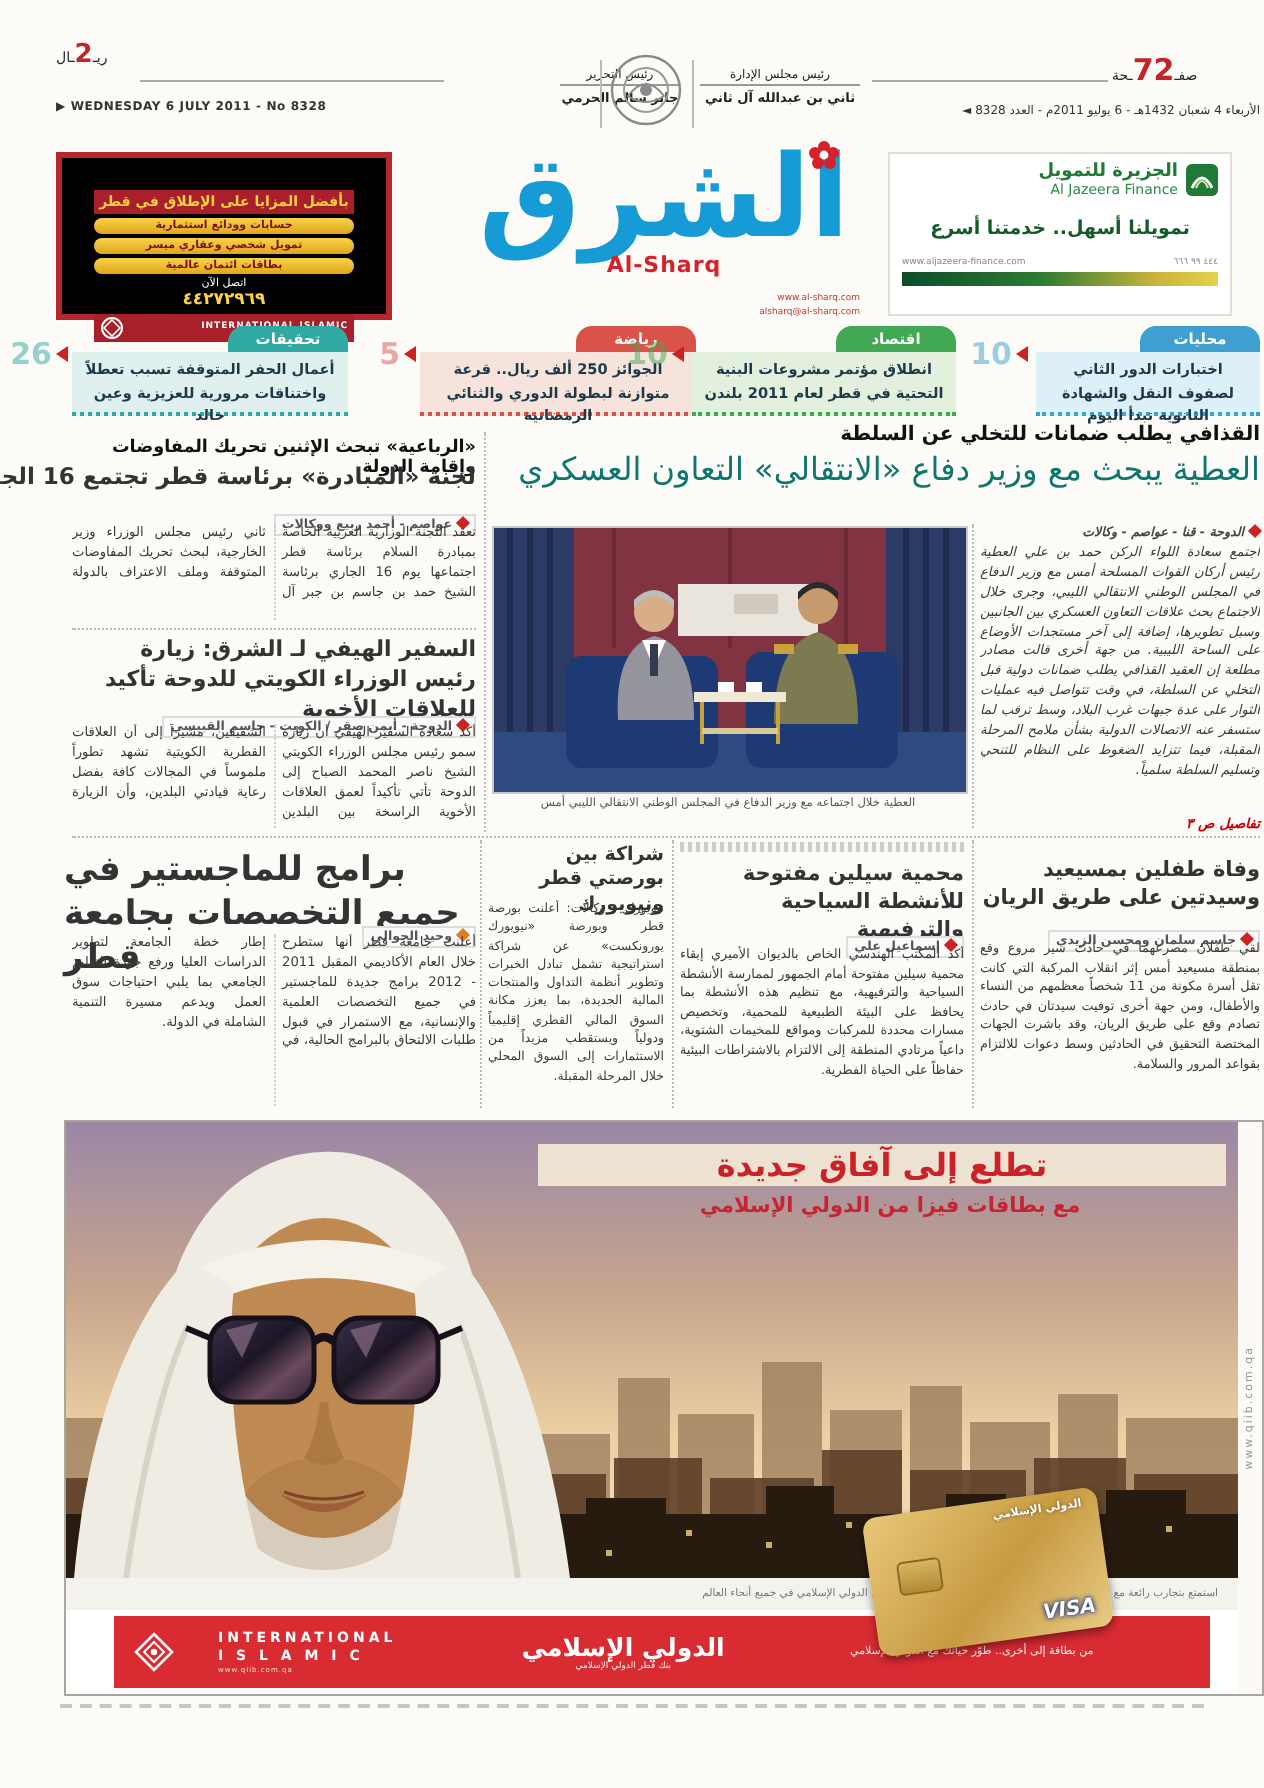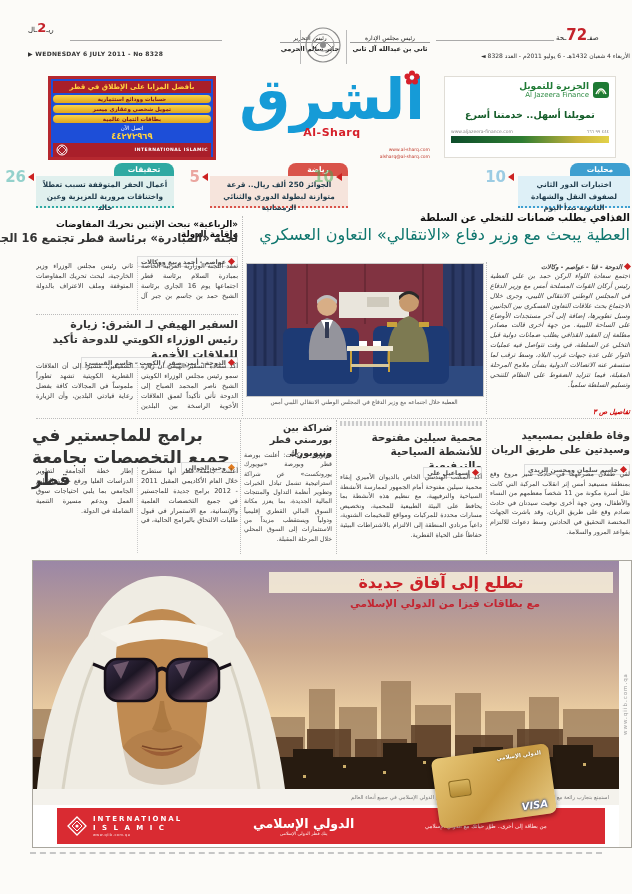--- a/index.html
+++ b/index.html
@@ -10,21 +10,21 @@
   .b{font-weight:bold;}
   .jus{text-align:justify;}
   
   .tinyrule{border-top:1px solid #aaa;}
   .vline{width:1px;background:#bbb;}
   .hdr-small{font-size:6px;color:#333;}
   .hdr-col{text-align:center;font-size:6px;color:#222;line-height:1.5;}
   .hdr-col .nm{font-size:6.5px;font-weight:bold;border-top:1px solid #999;padding-top:2px;}
   .red{color:#c4232b;}
   
-  .adL{left:48px;top:76px;width:168px;height:84px;background:#1d4ed8;border:3px solid #b5282f;box-sizing:border-box;padding:2px;}
+  .adL{left:28px;top:76px;width:168px;height:84px;background:#000000;border:3px solid #b5282f;box-sizing:border-box;padding:16px;}
   .adL .band{background:#a91f2a;color:#ffd23f;font-size:7px;font-weight:bold;text-align:center;padding:2px 1px;}
   .adL .row{margin-top:2px;background:linear-gradient(#f8d448,#e0a51e);color:#7a1010;font-size:5.5px;font-weight:bold;
             text-align:center;border-radius:6px;padding:1px 3px;}
   .adL .call{color:#fff;font-size:5.5px;text-align:center;margin-top:2px;}
   .adL .phone{color:#ffd23f;font-size:8.5px;font-weight:bold;text-align:center;letter-spacing:1px;}
   .adL .brand{margin-top:2px;background:#a91f2a;display:flex;align-items:center;justify-content:space-between;padding:1px 3px;}
   .adL .brand .t{color:#fff;font-size:4.5px;font-weight:bold;letter-spacing:.5px;line-height:1.3;}
   .logoBig{font-size:57px;font-weight:bold;color:#169bd7;line-height:.95;text-align:center;}
   .logoEn{color:#d6202a;font-weight:bold;font-size:11px;text-align:center;letter-spacing:.5px;}
   .logoUrls{font-size:4.5px;color:#c0392b;text-align:right;line-height:1.4;}
@@ -191,20 +191,24 @@
       <span class="tri"></span>
   </div>
   <div class="abs tabbox tabwrap" style="left: 210px; top: 163px; width: 138px; --c: #d9534a; --bg: #f6e4dc;">
     <div class="pill">رياضة</div>
     <div class="tbody ar">الجوائز 250 ألف ريال.. قرعة متوازنة لبطولة الدوري والثنائي الرمضانية</div>
   </div>
 
   <div class="abs numbox" style="left:314px;top:168px;width:28px;justify-content:flex-end;">
     <span class="n" style="color:#41a953;">10</span>
       <span class="tri"></span>
+  </div>
+  <div class="abs tabbox tabwrap" style="left: 346px; top: 163px; width: 132px; --c: #41a953; --bg: #e3f0dd;">
+    <div class="pill">اقتصاد</div>
+    <div class="tbody ar">انطلاق مؤتمر مشروعات البنية التحتية في قطر لعام 2011 بلندن</div>
   </div>
 
   <div class="abs numbox" style="left:486px;top:168px;width:28px;justify-content:flex-end;">
     <span class="n" style="color:#3e9fd0;">10</span>
       <span class="tri"></span>
   </div>
   <div class="abs tabbox tabwrap" style="left: 518px; top: 163px; width: 112px; --c: #3e9fd0; --bg: #def0f7;">
     <div class="pill">محليات</div>
     <div class="tbody ar">اختبارات الدور الثاني لصفوف النقل والشهادة الثانوية تبدأ اليوم</div>
   </div>
@@ -416,21 +420,21 @@
         <div class="sub ar">مع بطاقات فيزا من الدولي الإسلامي</div>
       </div>
 
       <div class="card">
         <div class="cardbank ar">الدولي الإسلامي</div>
         <div class="chip"></div>
         <div class="visa">VISA</div>
       </div>
       <div class="stripTxt ar">استمتع بتجارب رائعة مع كل المقتنيات والأماكن التي توفرها لك بطاقات فيزا من الدولي الإسلامي في جميع أنحاء العالم</div>
       <div class="redbar">
-        <div style="display:flex;align-items:center;gap:6px;">
+        <div style="display:flex;align-items:center;gap:22px;">
           <svg width="20" height="20" viewBox="0 0 20 20">
             <path d="M10 1 L19 10 L10 19 L1 10 Z" fill="none" stroke="#fff" stroke-width="1.3"></path>
             <path d="M10 5 L15 10 L10 15 L5 10 Z" fill="none" stroke="#fff" stroke-width="1"></path>
             <circle cx="10" cy="10" r="1.6" fill="#fff"></circle>
           </svg>
           <div class="en">
             <span>INTERNATIONAL</span><br>
             <span>I S L A M I C</span>
             <small>www.qiib.com.qa</small>
           </div>

